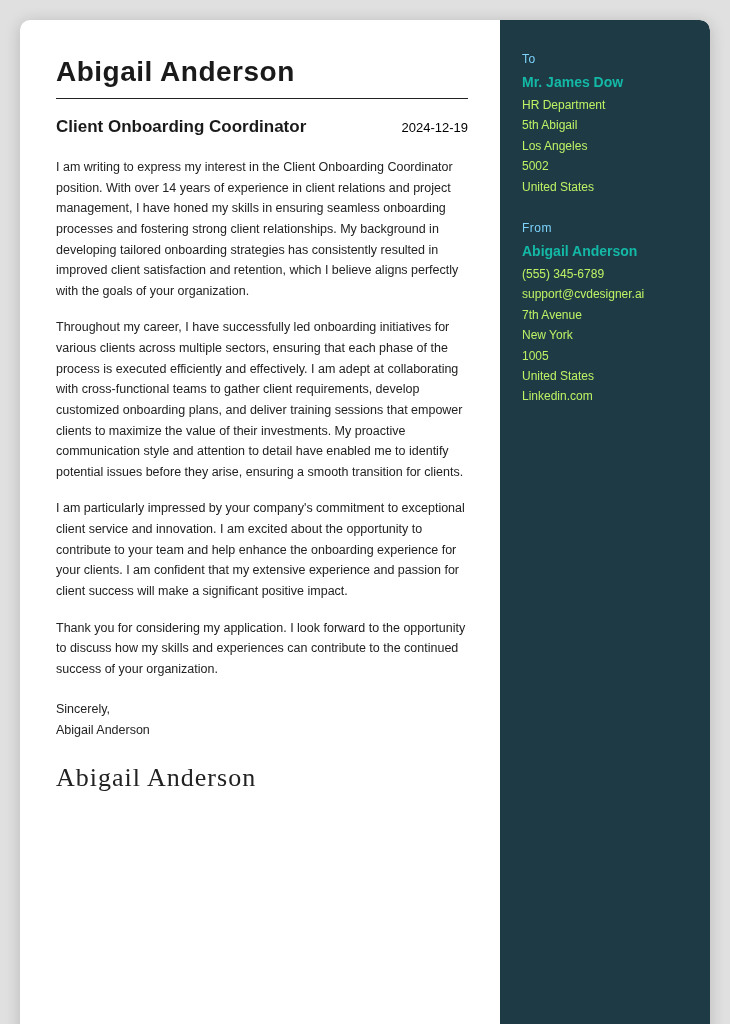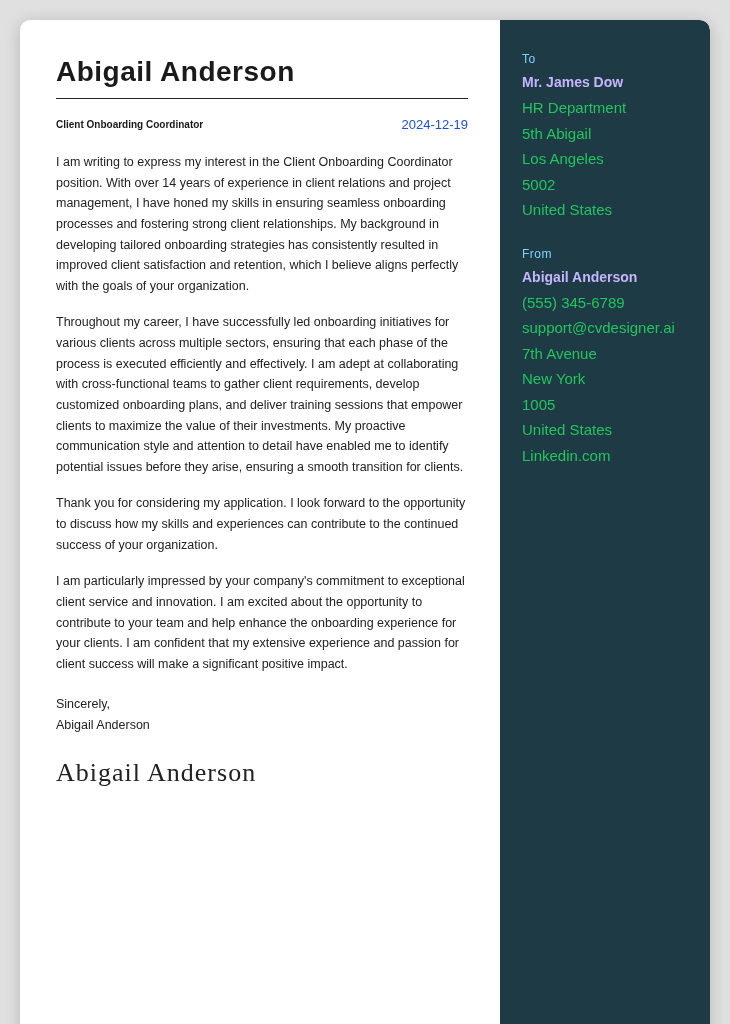--- a/index.html
+++ b/index.html
@@ -48,27 +48,27 @@
 
     .meta-row {
       display: flex;
       justify-content: space-between;
       align-items: center;
       margin-bottom: 20px;
     }
 
     .job-title {
       font-weight: bold;
-      font-size: 10px;
+      font-size: 17px;
       color: #1a1a1a;
     }
 
     .date {
       font-size: 13px;
-      color: #1d4ed8;
+      color: #000000;
     }
 
     .letter-body {
       font-size: 12.5px;
       color: #222;
       line-height: 1.65;
     }
 
     .letter-body p {
       margin-bottom: 16px;
@@ -117,27 +117,27 @@
       font-size: 12px;
       color: #7dd3fc;
       font-weight: normal;
       margin-bottom: 8px;
       letter-spacing: 0.5px;
     }
 
     .sidebar-name {
       font-size: 14px;
       font-weight: bold;
-      color: #c4b5fd;
+      color: #14b8a6;
       margin-bottom: 5px;
     }
 
     .sidebar-info {
-      font-size: 15px;
-      color: #22c55e;
+      font-size: 12px;
+      color: #bef264;
       line-height: 1.7;
     }
   </style>
 </head>
 <body>
 
 <div class="page">
 
   <div class="main-content">
 
@@ -145,22 +145,22 @@
     <hr class="divider">
 
     <div class="meta-row">
       <span class="job-title">Client Onboarding Coordinator</span>
       <span class="date">2024-12-19</span>
     </div>
 
     <div class="letter-body">
       <p>I am writing to express my interest in the Client Onboarding Coordinator position. With over 14 years of experience in client relations and project management, I have honed my skills in ensuring seamless onboarding processes and fostering strong client relationships. My background in developing tailored onboarding strategies has consistently resulted in improved client satisfaction and retention, which I believe aligns perfectly with the goals of your organization.</p>
       <p>Throughout my career, I have successfully led onboarding initiatives for various clients across multiple sectors, ensuring that each phase of the process is executed efficiently and effectively. I am adept at collaborating with cross-functional teams to gather client requirements, develop customized onboarding plans, and deliver training sessions that empower clients to maximize the value of their investments. My proactive communication style and attention to detail have enabled me to identify potential issues before they arise, ensuring a smooth transition for clients.</p>
+      <p>I am particularly impressed by your company's commitment to exceptional client service and innovation. I am excited about the opportunity to contribute to your team and help enhance the onboarding experience for your clients. I am confident that my extensive experience and passion for client success will make a significant positive impact.</p>
       <p>Thank you for considering my application. I look forward to the opportunity to discuss how my skills and experiences can contribute to the continued success of your organization.</p>
-      <p>I am particularly impressed by your company's commitment to exceptional client service and innovation. I am excited about the opportunity to contribute to your team and help enhance the onboarding experience for your clients. I am confident that my extensive experience and passion for client success will make a significant positive impact.</p>
 
       <p class="closing">
         <span>Sincerely,</span><br>
         <span class="signature-text">Abigail Anderson</span>
       </p>
 
       <div class="signature-script">
         <span>Abigail Anderson</span>
       </div>
     </div>

